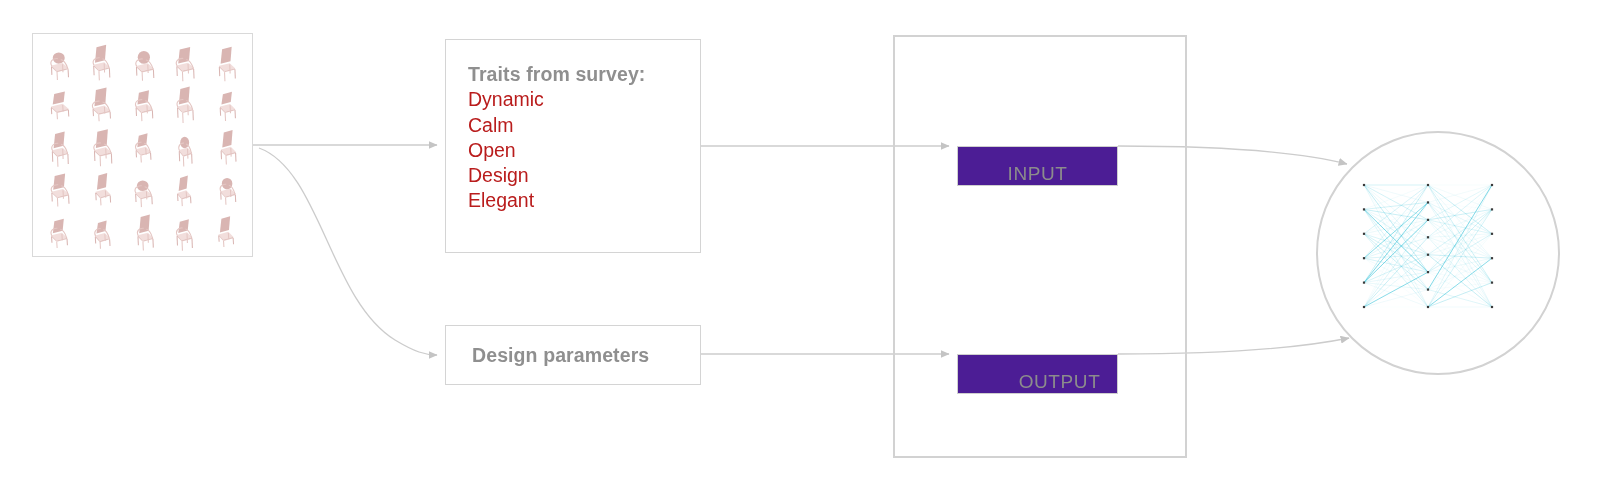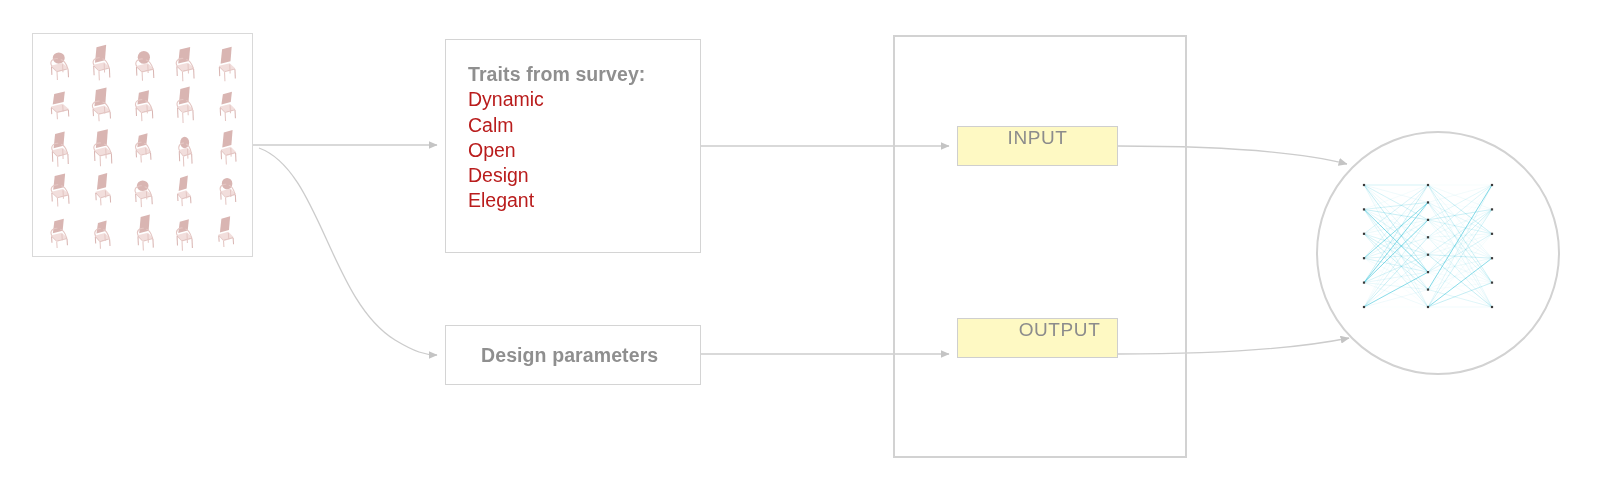--- a/index.html
+++ b/index.html
@@ -73,21 +73,21 @@
     line-height: 25.3px;
   }
 
   .design-box {
     left: 445px;
     top: 325px;
     width: 256px;
     height: 60px;
     display: flex;
     align-items: center;
-    padding-left: 35px;
+    padding-left: 26px;
   }
   .design-label {
     font-size: 19.5px;
     font-weight: bold;
     color: #8f8f8f;
     letter-spacing: 0.1px;
   }
 
   
   .model-rect {
@@ -97,28 +97,29 @@
     width: 294px;
     height: 423px;
     border: 2px solid #d2d2d2;
     box-sizing: border-box;
     background: transparent;
   }
 
   .io-box {
     position: absolute;
     border: 1px solid #cfcfcf;
-    background: #fef9c3;
+    background: #4c1d95;
     box-sizing: border-box;
     display: flex;
-    align-items: flex-start;
+    align-items: flex-end;
     justify-content: center;
+    margin-top: 20px;
   }
   .input-box  { left: 957px; top: 126px; width: 161px; height: 40px; }
-  .output-box { left: 957px; top: 318px; width: 161px; height: 40px; padding-left: 44px; }
+  .output-box { left: 957px; top: 334px; width: 161px; height: 40px; padding-left: 44px; }
   .io-label {
     font-size: 19px;
     color: #8c8c8c;
     letter-spacing: 0.6px;
   }
 
   
   .net-circle {
     position: absolute;
     left: 1316px;

